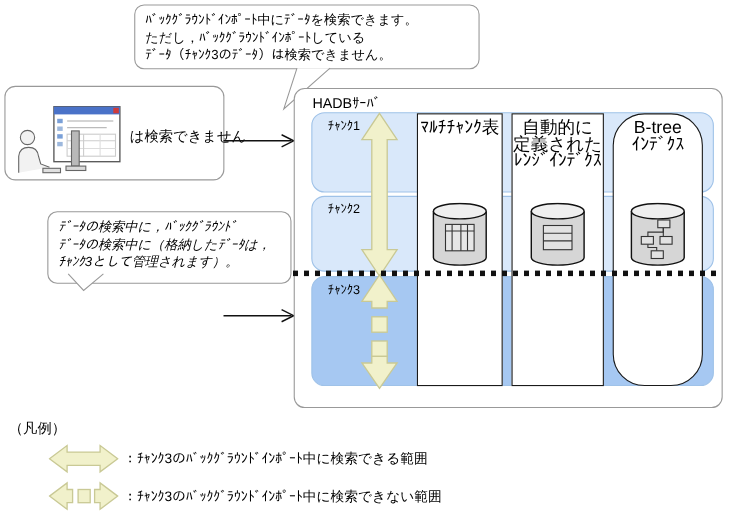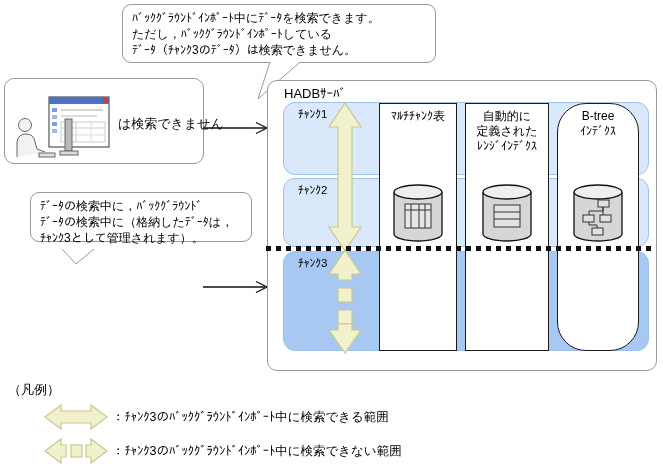--- a/index.html
+++ b/index.html
@@ -9,21 +9,21 @@
   }
   svg{display:block;}
   .abs{position:absolute;}
 
   
   .callout{
     position:absolute;background:#fff;border:1px solid #999;border-radius:9px;
     font-size:12px;line-height:16px;padding:5px 9px;box-sizing:border-box;white-space:nowrap;
   }
   #callout-top{left:122px;top:4px;width:314px;height:59px;}
-  #callout-mid{left:30px;top:192px;width:222px;height:50px;}
+  #callout-mid{left:43px;top:192px;width:222px;height:66px;font-style:italic;}
 
   
   .rbox{
     position:absolute;background:#fff;border:1px solid #999;border-radius:10px;box-sizing:border-box;
   }
   #search-box{left:4px;top:78px;width:200px;height:86px;}
   #search-box .lbl{position:absolute;left:113px;top:36px;font-size:13px;white-space:nowrap;}
   #import-box{left:4px;top:265px;width:200px;height:80px;}
   #import-box .lbl{position:absolute;left:8px;top:33px;font-size:12px;white-space:nowrap;}
 
@@ -39,21 +39,21 @@
     border:1px solid var(--chunk_border,#9fc2e8);
   }
   .chunk .clabel{font-size:11.5px;padding:5px 0 0 14px;white-space:nowrap;}
   #chunk-1{top:21px;height:73px;background:var(--chunk_light,#d9e8fa);}
   #chunk-2{top:97px;height:69px;background:var(--chunk_light,#d9e8fa);}
   #chunk-3{top:170px;height:100px;background:var(--chunk_dark,#a6c8f2);}
 
   
   .tbox{
     position:absolute;top:22px;height:248px;background:#fff;border:1px solid #1a1a1a;
-    box-sizing:border-box;text-align:center;font-size:12px;line-height:15px;padding-top:5px;
+    box-sizing:border-box;text-align:center;font-size:16px;line-height:15px;padding-top:5px;
     z-index:10;white-space:nowrap;
   }
   #tbox-1{left:111px;width:78px;}
   #tbox-2{left:197px;width:84px;}
   #tbox-3{left:289px;width:82px;border-radius:29px;}
   .tbox .cyl{position:absolute;left:50%;transform:translateX(-50%);top:80px;}
 
   .varrow{position:absolute;z-index:20;}
   #varrow-solid{left:58px;top:21px;}
   #varrow-dashed{left:58px;top:168px;}

